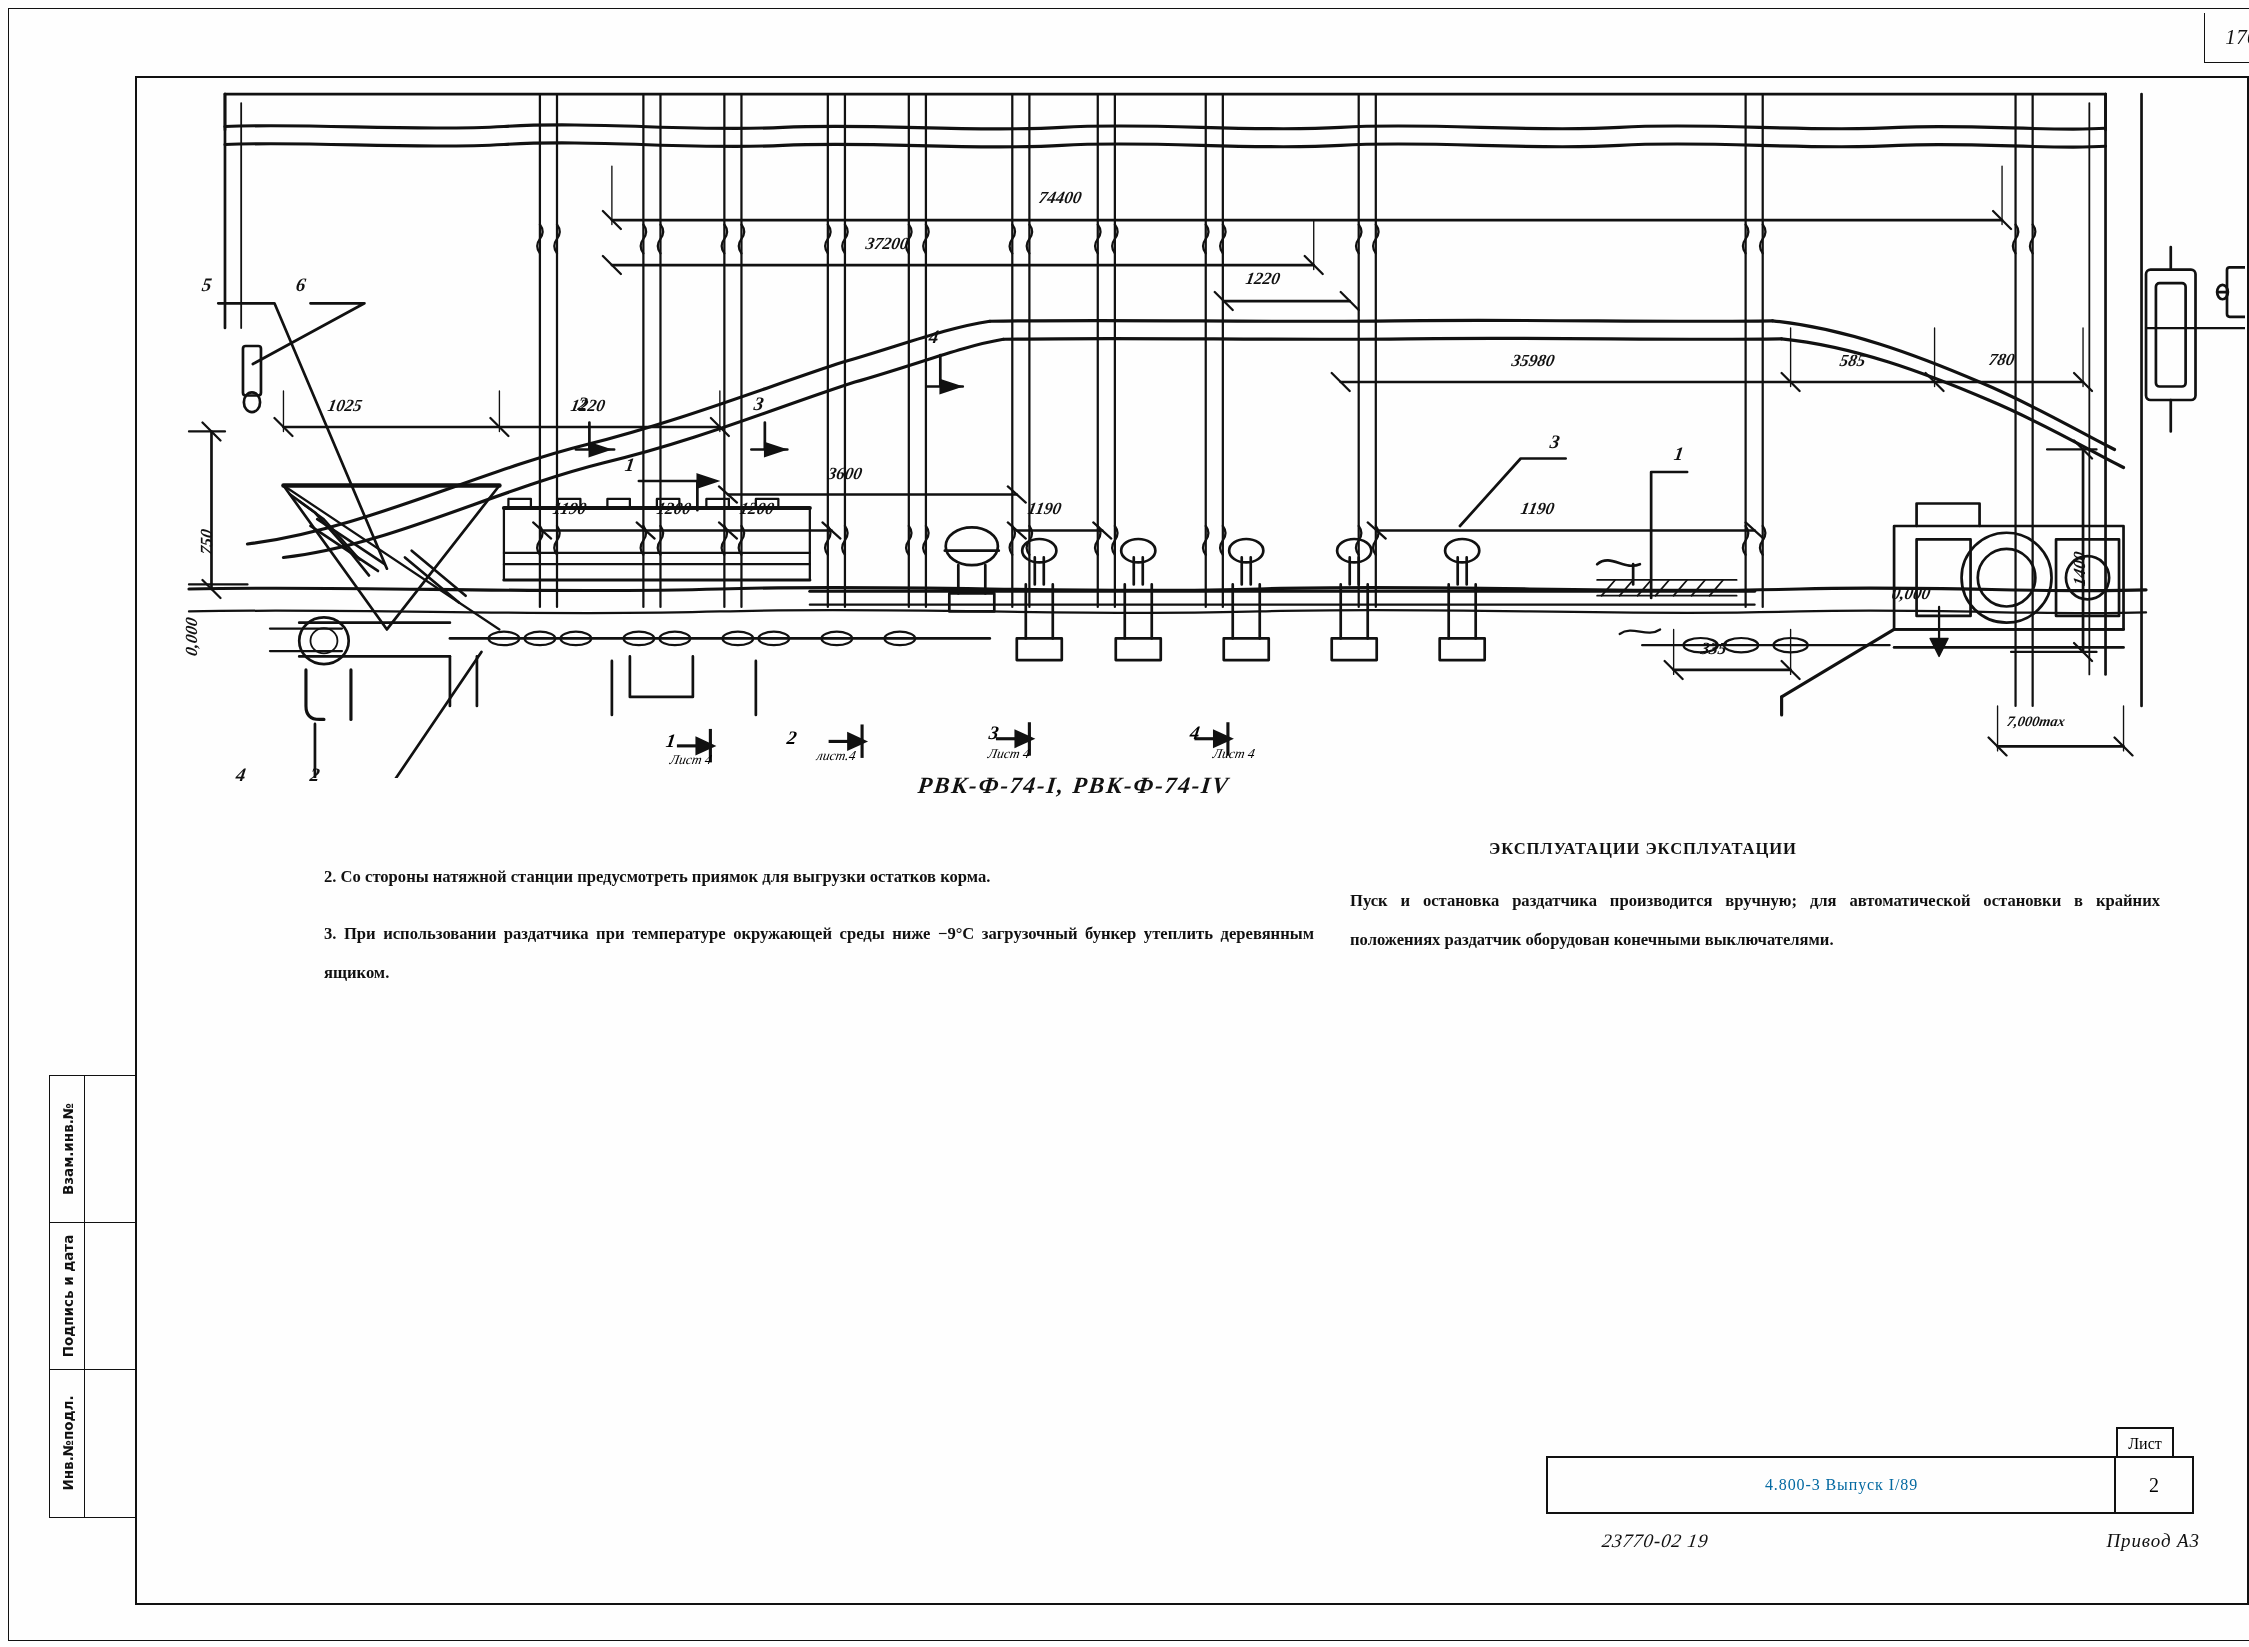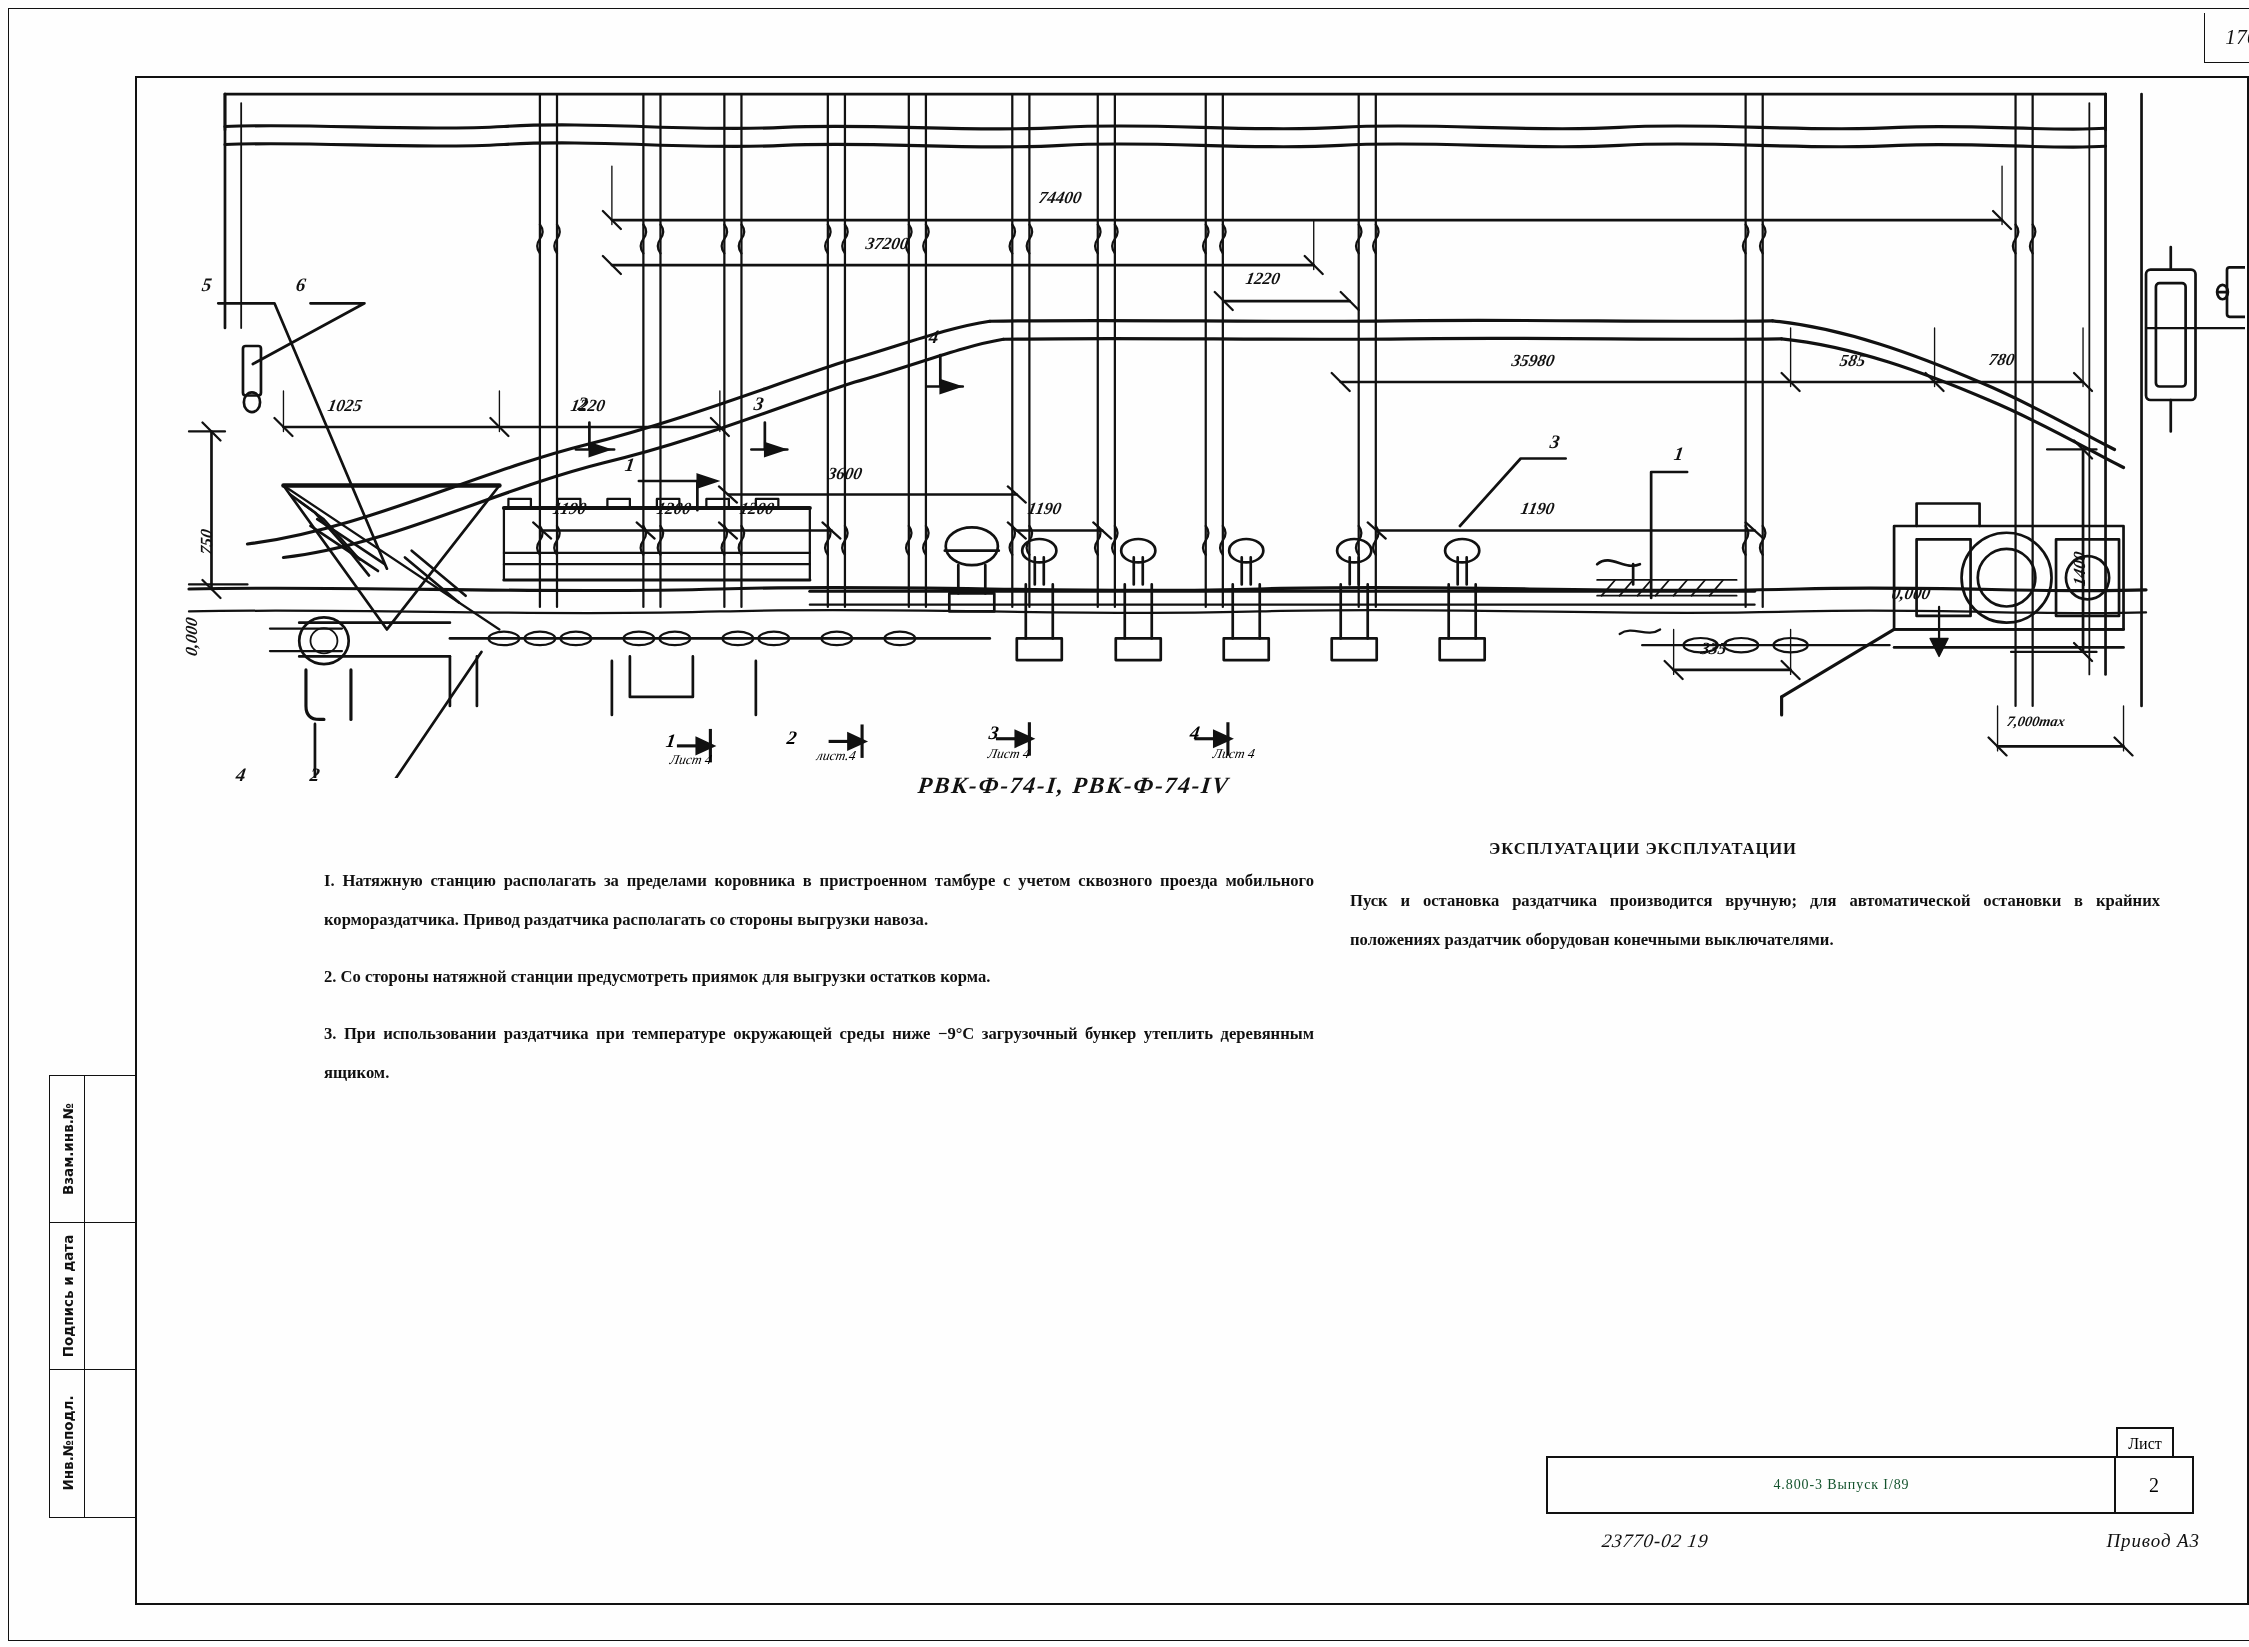--- a/index.html
+++ b/index.html
@@ -53,21 +53,21 @@
   .notes-col{position:absolute;font-family:"Liberation Serif",serif;color:#111;}
   .notes-head{
     font-size:16.6px;font-weight:bold;letter-spacing:0.9px;white-space:nowrap;
     font-family:"Liberation Serif",serif;
   }
   .notes-p{font-size:16.6px;line-height:39px;font-weight:bold;}
 
   
   .tb{position:absolute;left:1546px;top:1456px;width:648px;height:58px;border:2.2px solid #111;box-sizing:border-box;}
   .tb-main{position:absolute;left:0;top:0;width:587px;height:100%;display:flex;align-items:center;justify-content:center;}
-  .tb-main span{font-size:14px;font-family:"Liberation Serif",serif;color:#14532d;letter-spacing:0.9px;}
+  .tb-main span{font-size:16px;font-family:"Liberation Serif",serif;color:#0369a1;letter-spacing:0.9px;}
   .tb-list{position:absolute;right:0;top:0;width:78px;height:100%;border-left:2.2px solid #111;box-sizing:border-box;}
   .tb-list .hd{position:absolute;left:0;top:-31px;width:58px;height:31px;border:2.2px solid #111;border-bottom:none;box-sizing:border-box;
                display:flex;align-items:center;justify-content:center;font-size:16px;}
   .tb-list .no{position:absolute;left:0;top:0;width:100%;height:100%;display:flex;align-items:center;justify-content:center;font-size:20px;}
   .tb-below{position:absolute;left:1602px;top:1530px;width:598px;display:flex;justify-content:space-between;}
   .tb-below span{font-size:19px;font-style:italic;font-family:"Liberation Serif",serif;color:#111;letter-spacing:0.9px;}
   .tb-code{transform:skewX(-8deg);}
 </style>
 </head>
 <body>
@@ -479,21 +479,20 @@
     <div style="position:absolute;left:853px;top:26px;font-size:13.5px;font-style:italic;transform:skewX(-10deg);">Лист 4</div>
     <div style="position:absolute;left:1055px;top:2.2px;font-size:19px;font-style:italic;font-weight:bold;transform:skewX(-8deg);">4</div>
     <div style="position:absolute;left:1078px;top:26px;font-size:13.5px;font-style:italic;transform:skewX(-10deg);">Лист 4</div>
   </div>
 
   <div class="drawing-title">
     <span>РВК-Ф-74-I,  РВК-Ф-74-IV</span>
   </div>
 
   <div class="notes-col" style="left:324px;top:839px;width:990px;">
-    <div class="notes-p" style="margin-top:21.6px;text-align:justify;">I. Натяжную станцию располагать за пределами коровника в пристроенном тамбуре с учетом сквозного проезда мобильного кормораздатчика. Привод раздатчика располагать со стороны выгрузки навоза.</div>
     <div class="notes-p" style="margin-top:18px;text-align:justify;">2. Со стороны натяжной станции предусмотреть приямок для выгрузки остатков корма.</div>
     <div class="notes-p" style="margin-top:18px;text-align:justify;">3. При использовании раздатчика при температуре окружающей среды ниже −9°С загрузочный бункер утеплить деревянным ящиком.</div>
   </div>
 
   <div class="notes-col" style="left:1350px;top:839px;width:810px;">
     <div class="notes-head" style="text-align:left;padding-left:139px;">ЭКСПЛУАТАЦИИ ЭКСПЛУАТАЦИИ</div>
     <div class="notes-p" style="margin-top:21.6px;text-align:justify;">Пуск и остановка раздатчика производится вручную;  для автоматической остановки в крайних положениях раздатчик оборудован конечными выключателями.</div>
   </div>
 
   <div class="tb">

